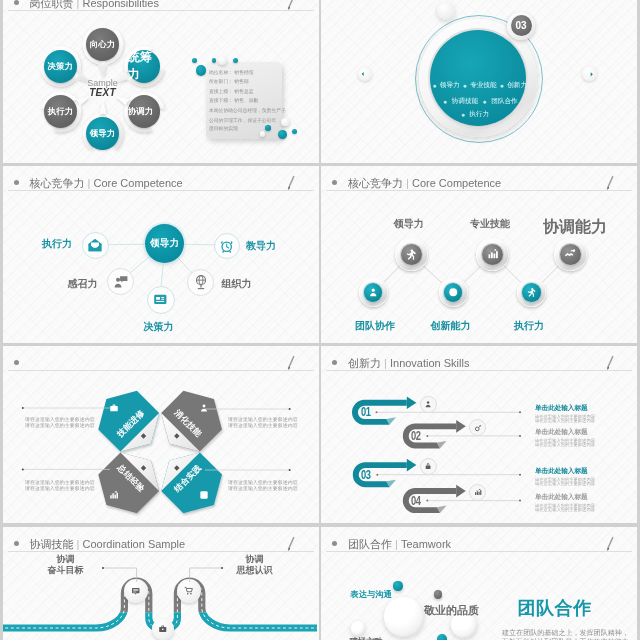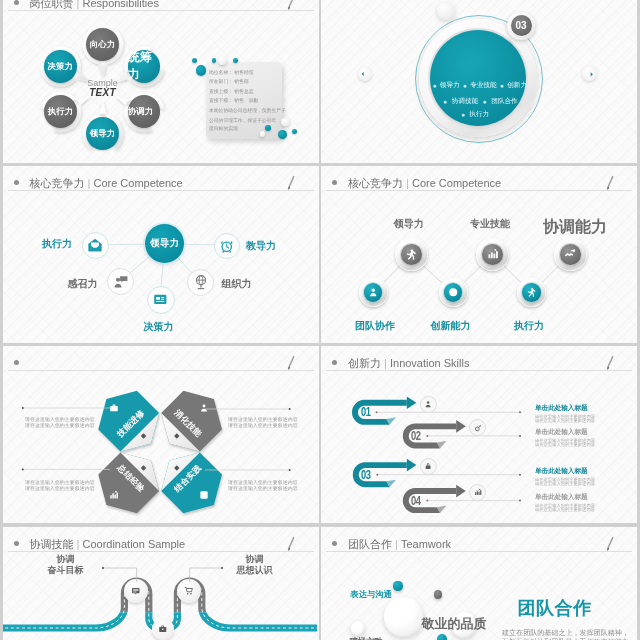--- a/index.html
+++ b/index.html
@@ -556,21 +556,21 @@
 </svg>
 </div>
 <div class="abs" style="left:72.4px;top:54.9px;width:9.2px;height:9.2px;border-radius:50%;background:radial-gradient(circle at 36% 28%,#1fb4c6,#0a8698 82%);box-shadow:0 1.5px 3px rgba(0,0,0,.22)"></div>
 <div class="abs" style="left:112.8px;top:63.8px;width:8.4px;height:8.4px;border-radius:50%;background:radial-gradient(circle at 36% 28%,#8f8f8f,#636363 82%);box-shadow:0 1.5px 3px rgba(0,0,0,.22)"></div>
 <div class="abs" style="left:63.30000000000001px;top:70.0px;width:40.0px;height:40.0px;border-radius:50%;background:radial-gradient(circle at 34% 26%,#ffffff 0 42%,#f4f4f4 66%,#e1e1e1 100%);box-shadow:0 2px 5px rgba(0,0,0,.16),inset -1px -1px 2px rgba(0,0,0,.05)"></div>
 <div class="abs" style="left:130.3px;top:85.79999999999995px;width:26.0px;height:26.0px;border-radius:50%;background:radial-gradient(circle at 34% 26%,#ffffff 0 42%,#f4f4f4 66%,#e1e1e1 100%);box-shadow:0 2px 5px rgba(0,0,0,.16),inset -1px -1px 2px rgba(0,0,0,.05)"></div>
 <div class="abs" style="left:29.6px;top:94.39999999999995px;width:14.8px;height:14.8px;border-radius:50%;background:radial-gradient(circle at 34% 26%,#ffffff 0 42%,#f4f4f4 66%,#e1e1e1 100%);box-shadow:0 2px 5px rgba(0,0,0,.16),inset -1px -1px 2px rgba(0,0,0,.05)"></div>
 <div class="abs" style="left:115.80000000000001px;top:107.5px;width:10.0px;height:10.0px;border-radius:50%;background:radial-gradient(circle at 36% 28%,#1fb4c6,#0a8698 82%);box-shadow:0 1.5px 3px rgba(0,0,0,.22)"></div>
 <div class="abs" style="left:51.0px;top:111.0px;width:8.0px;height:8.0px;border-radius:50%;background:radial-gradient(circle at 36% 28%,#8f8f8f,#636363 82%);box-shadow:0 1.5px 3px rgba(0,0,0,.22)"></div>
 <div class="abs lbl" style="left:20px;top:62.5px;width:60px;text-align:center;font-size:8.3px;color:#1597a9">表达与沟通</div>
-<div class="abs lbl" style="left:100.5px;top:88px;width:60px;text-align:left;font-size:13px;color:#6c6c6c">敬业的品质</div>
+<div class="abs lbl" style="left:100.5px;top:76.0px;width:60px;text-align:center;font-size:11px;color:#6c6c6c">敬业的品质</div>
 <div class="abs lbl" style="left:15px;top:109.5px;width:60px;text-align:center;font-size:8.3px;color:#6c6c6c">積極主动</div>
 <div class="abs" style="left:196.29999999999995px;top:69.5px;font-size:18px;font-weight:bold;color:#1597a9;letter-spacing:.6px;white-space:nowrap">团队合作</div>
 <div class="abs" style="left:180.60000000000002px;top:101.5px;width:160px;font-size:8.6px;line-height:10.6px;color:#8d8d8d;white-space:nowrap;transform:scale(.82);transform-origin:0 0">
         <div>建立在团队的基础之上，发挥团队精神，</div>
         <div>互补互助以达到团队最大工作效率的能力</div>
       </div>
 </div>
 </div>
 
 </body></html>

